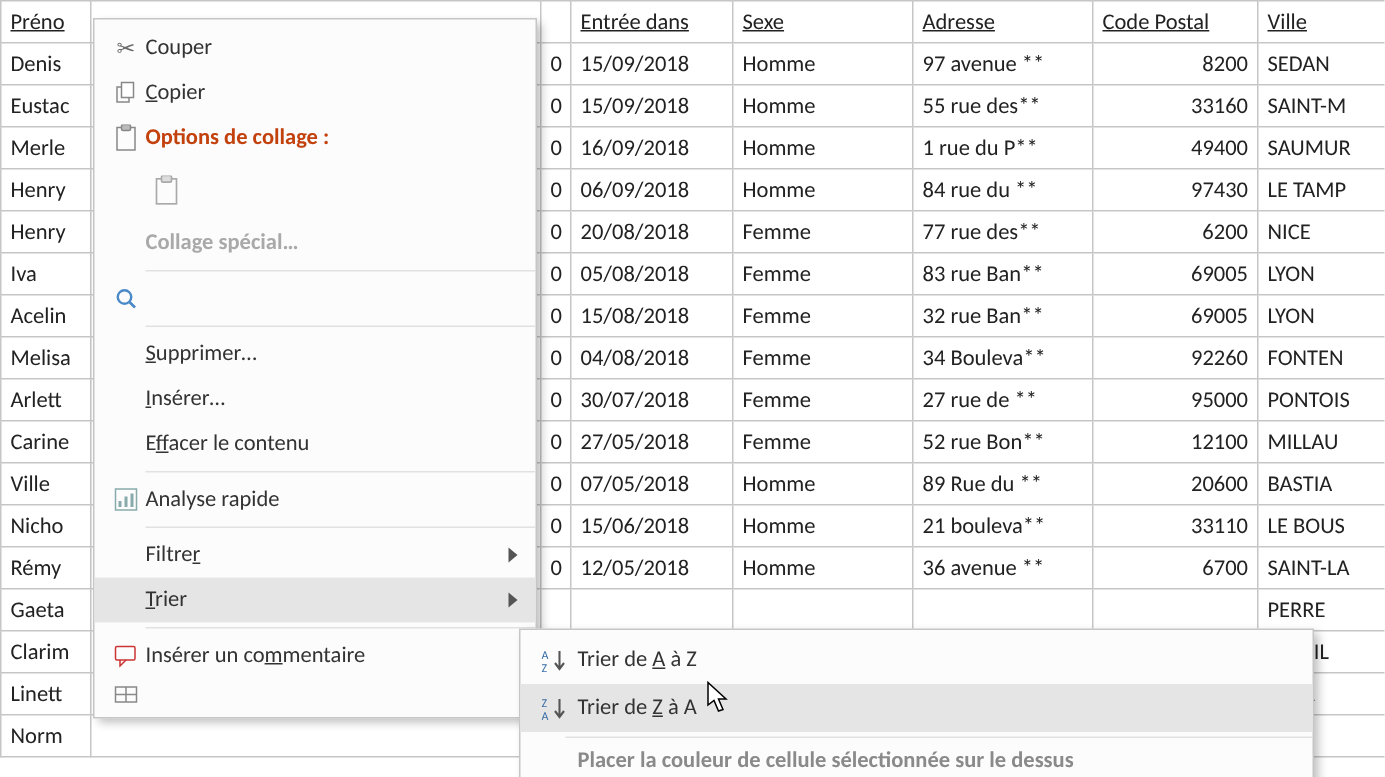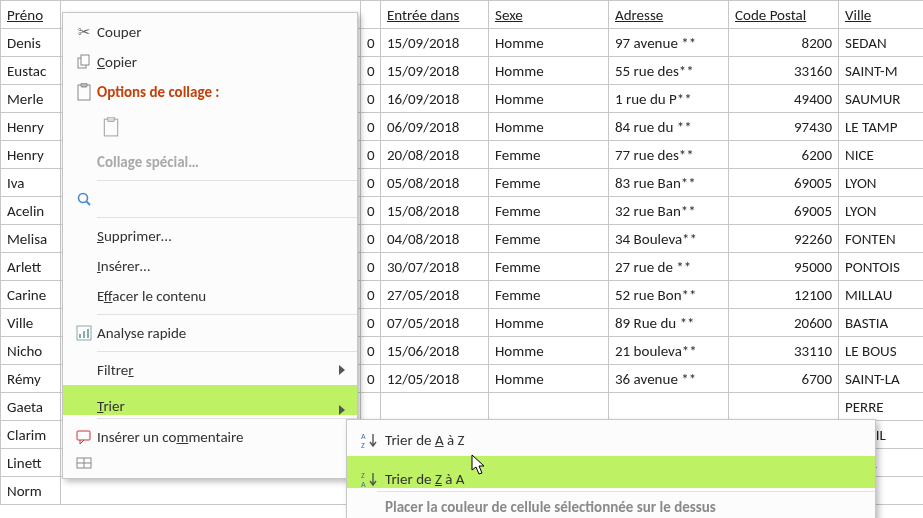--- a/index.html
+++ b/index.html
@@ -52,21 +52,21 @@
     z-index: 10;
   }
   .ctx-item {
     display: flex;
     align-items: center;
     height: 30px;
     padding: 0 12px 0 8px;
     color: #333;
     position: relative;
   }
-  .ctx-item.hover { background: #bef264; align-items: flex-end; }
+  .ctx-item.hover { background: #e5e5e5; }
   .ctx-item.disabled { color: #a9a9a9; font-weight: bold; }
   .ctx-ico {
     width: 26px;
     display: flex;
     justify-content: center;
     align-items: center;
     font-size: 15px;
     color: #6a6a6a;
   }
   .ctx-label { flex: 1; }

